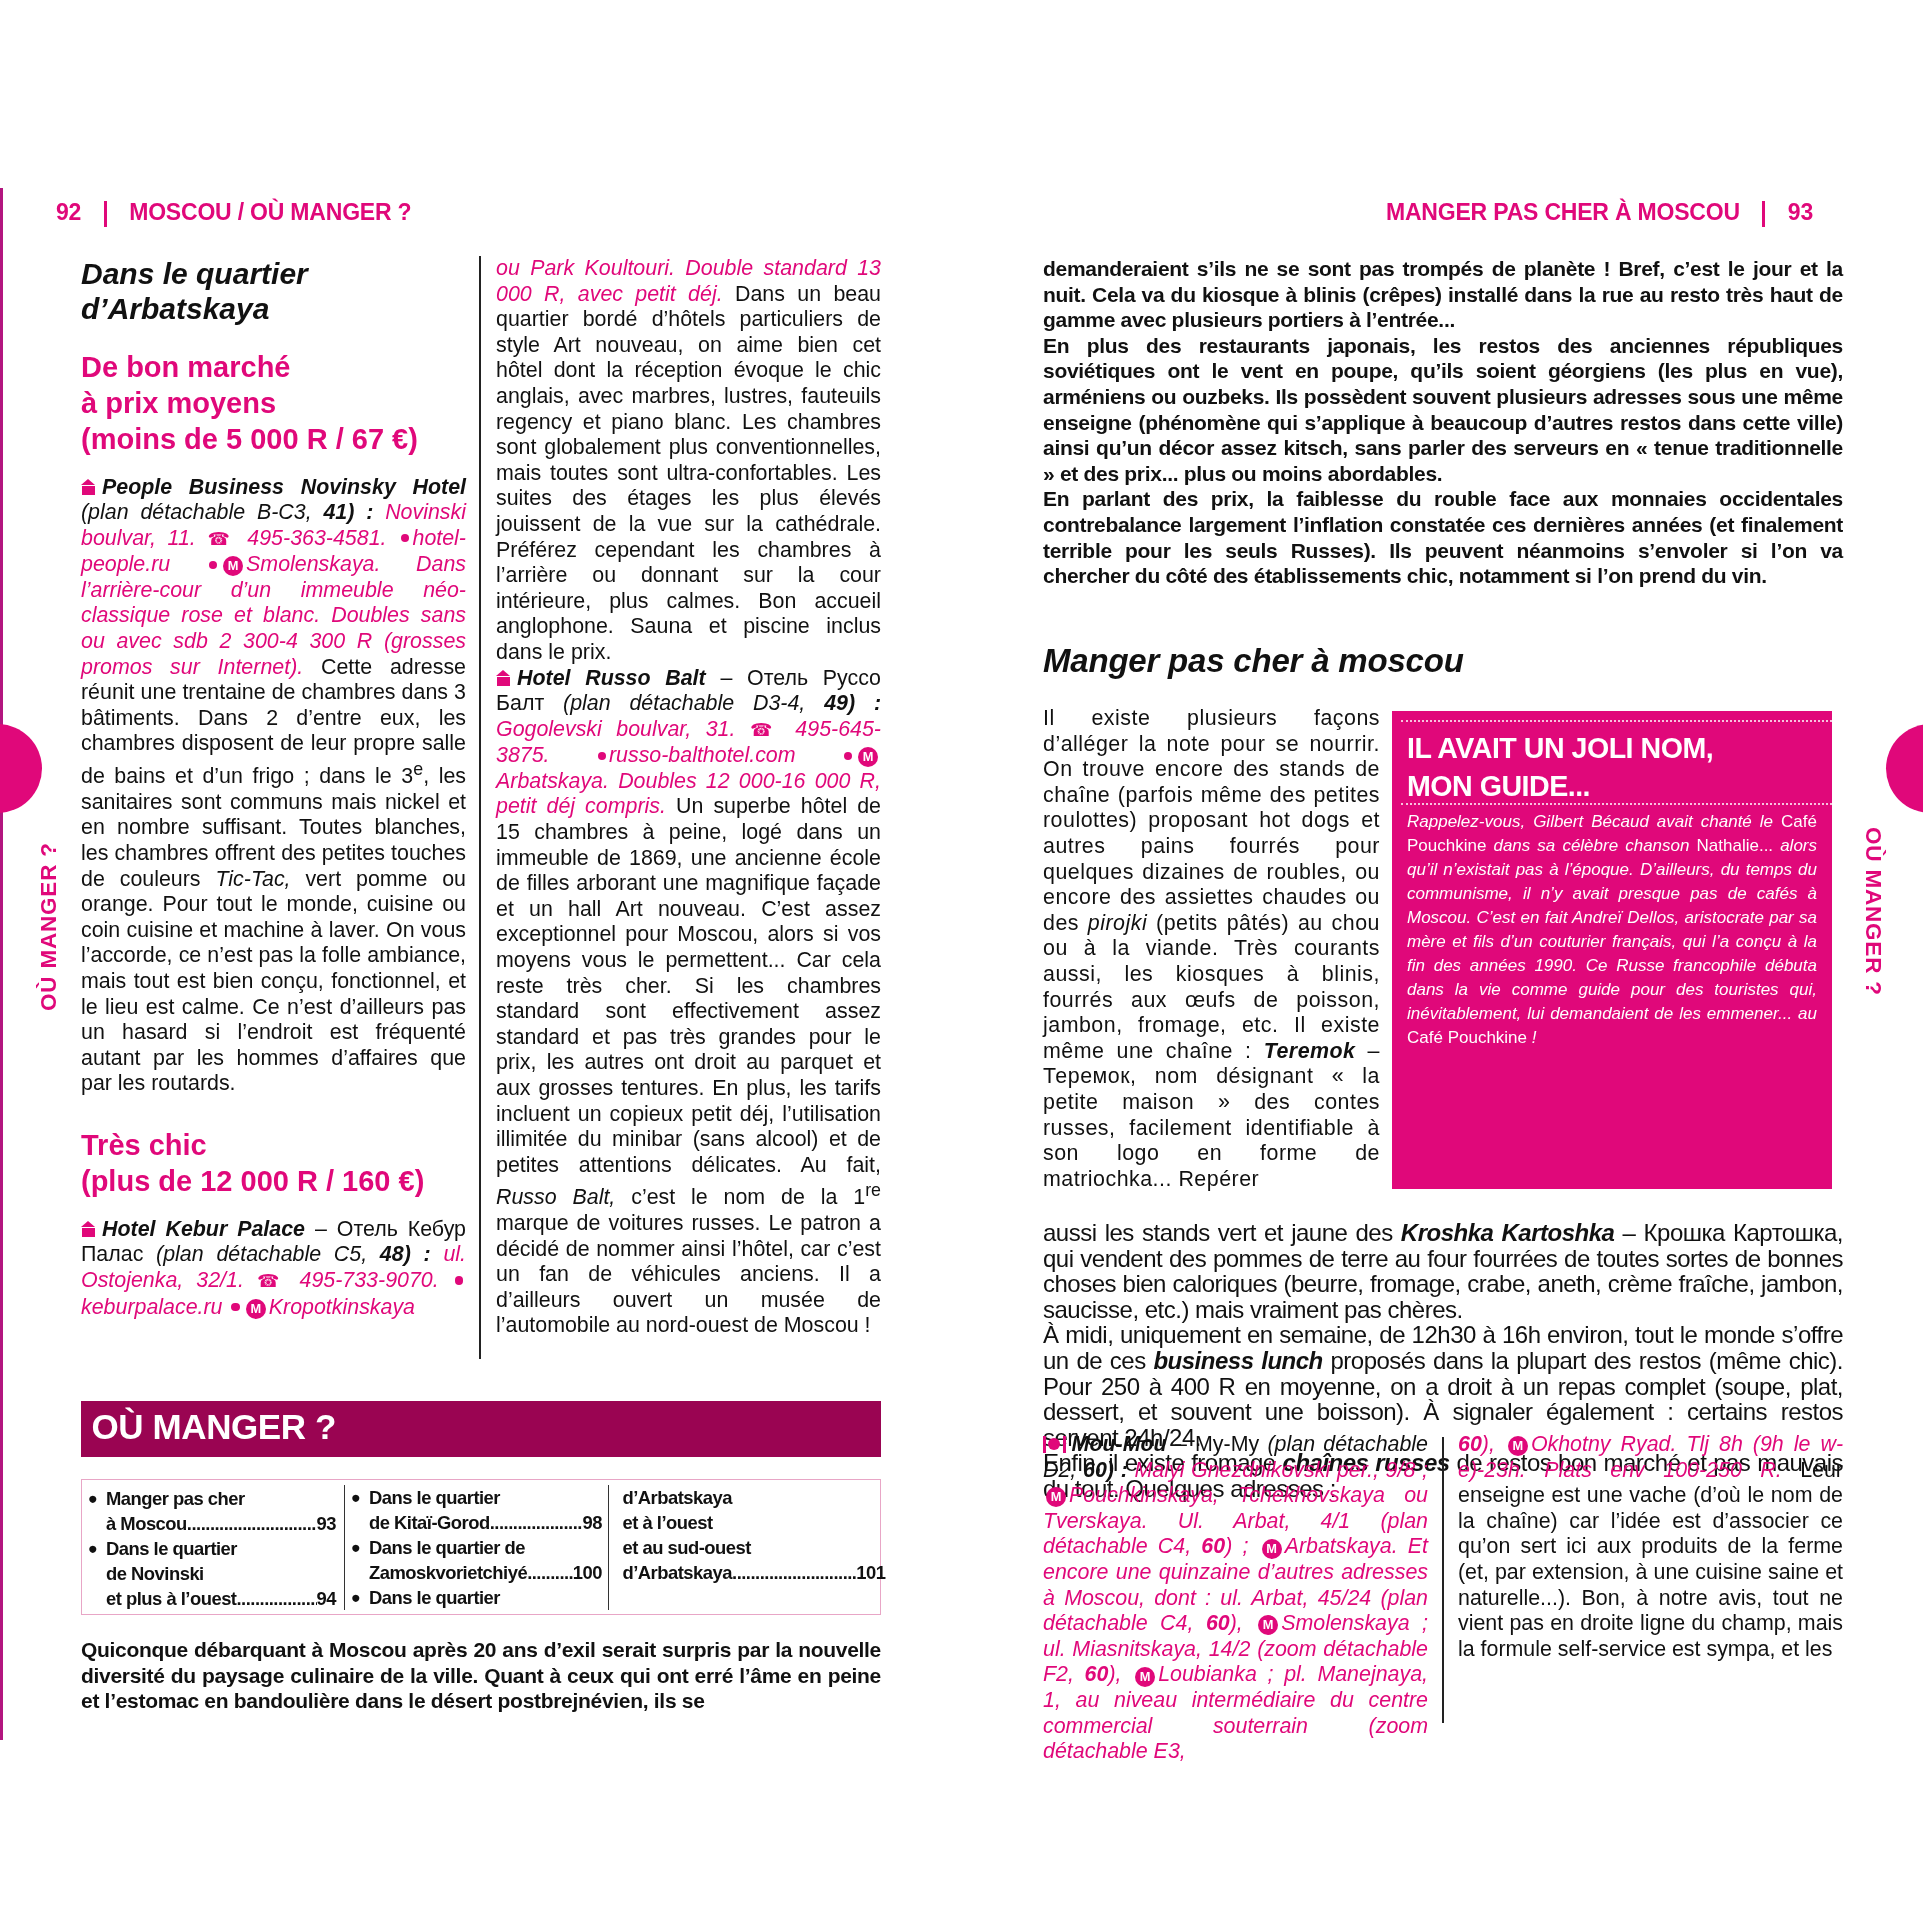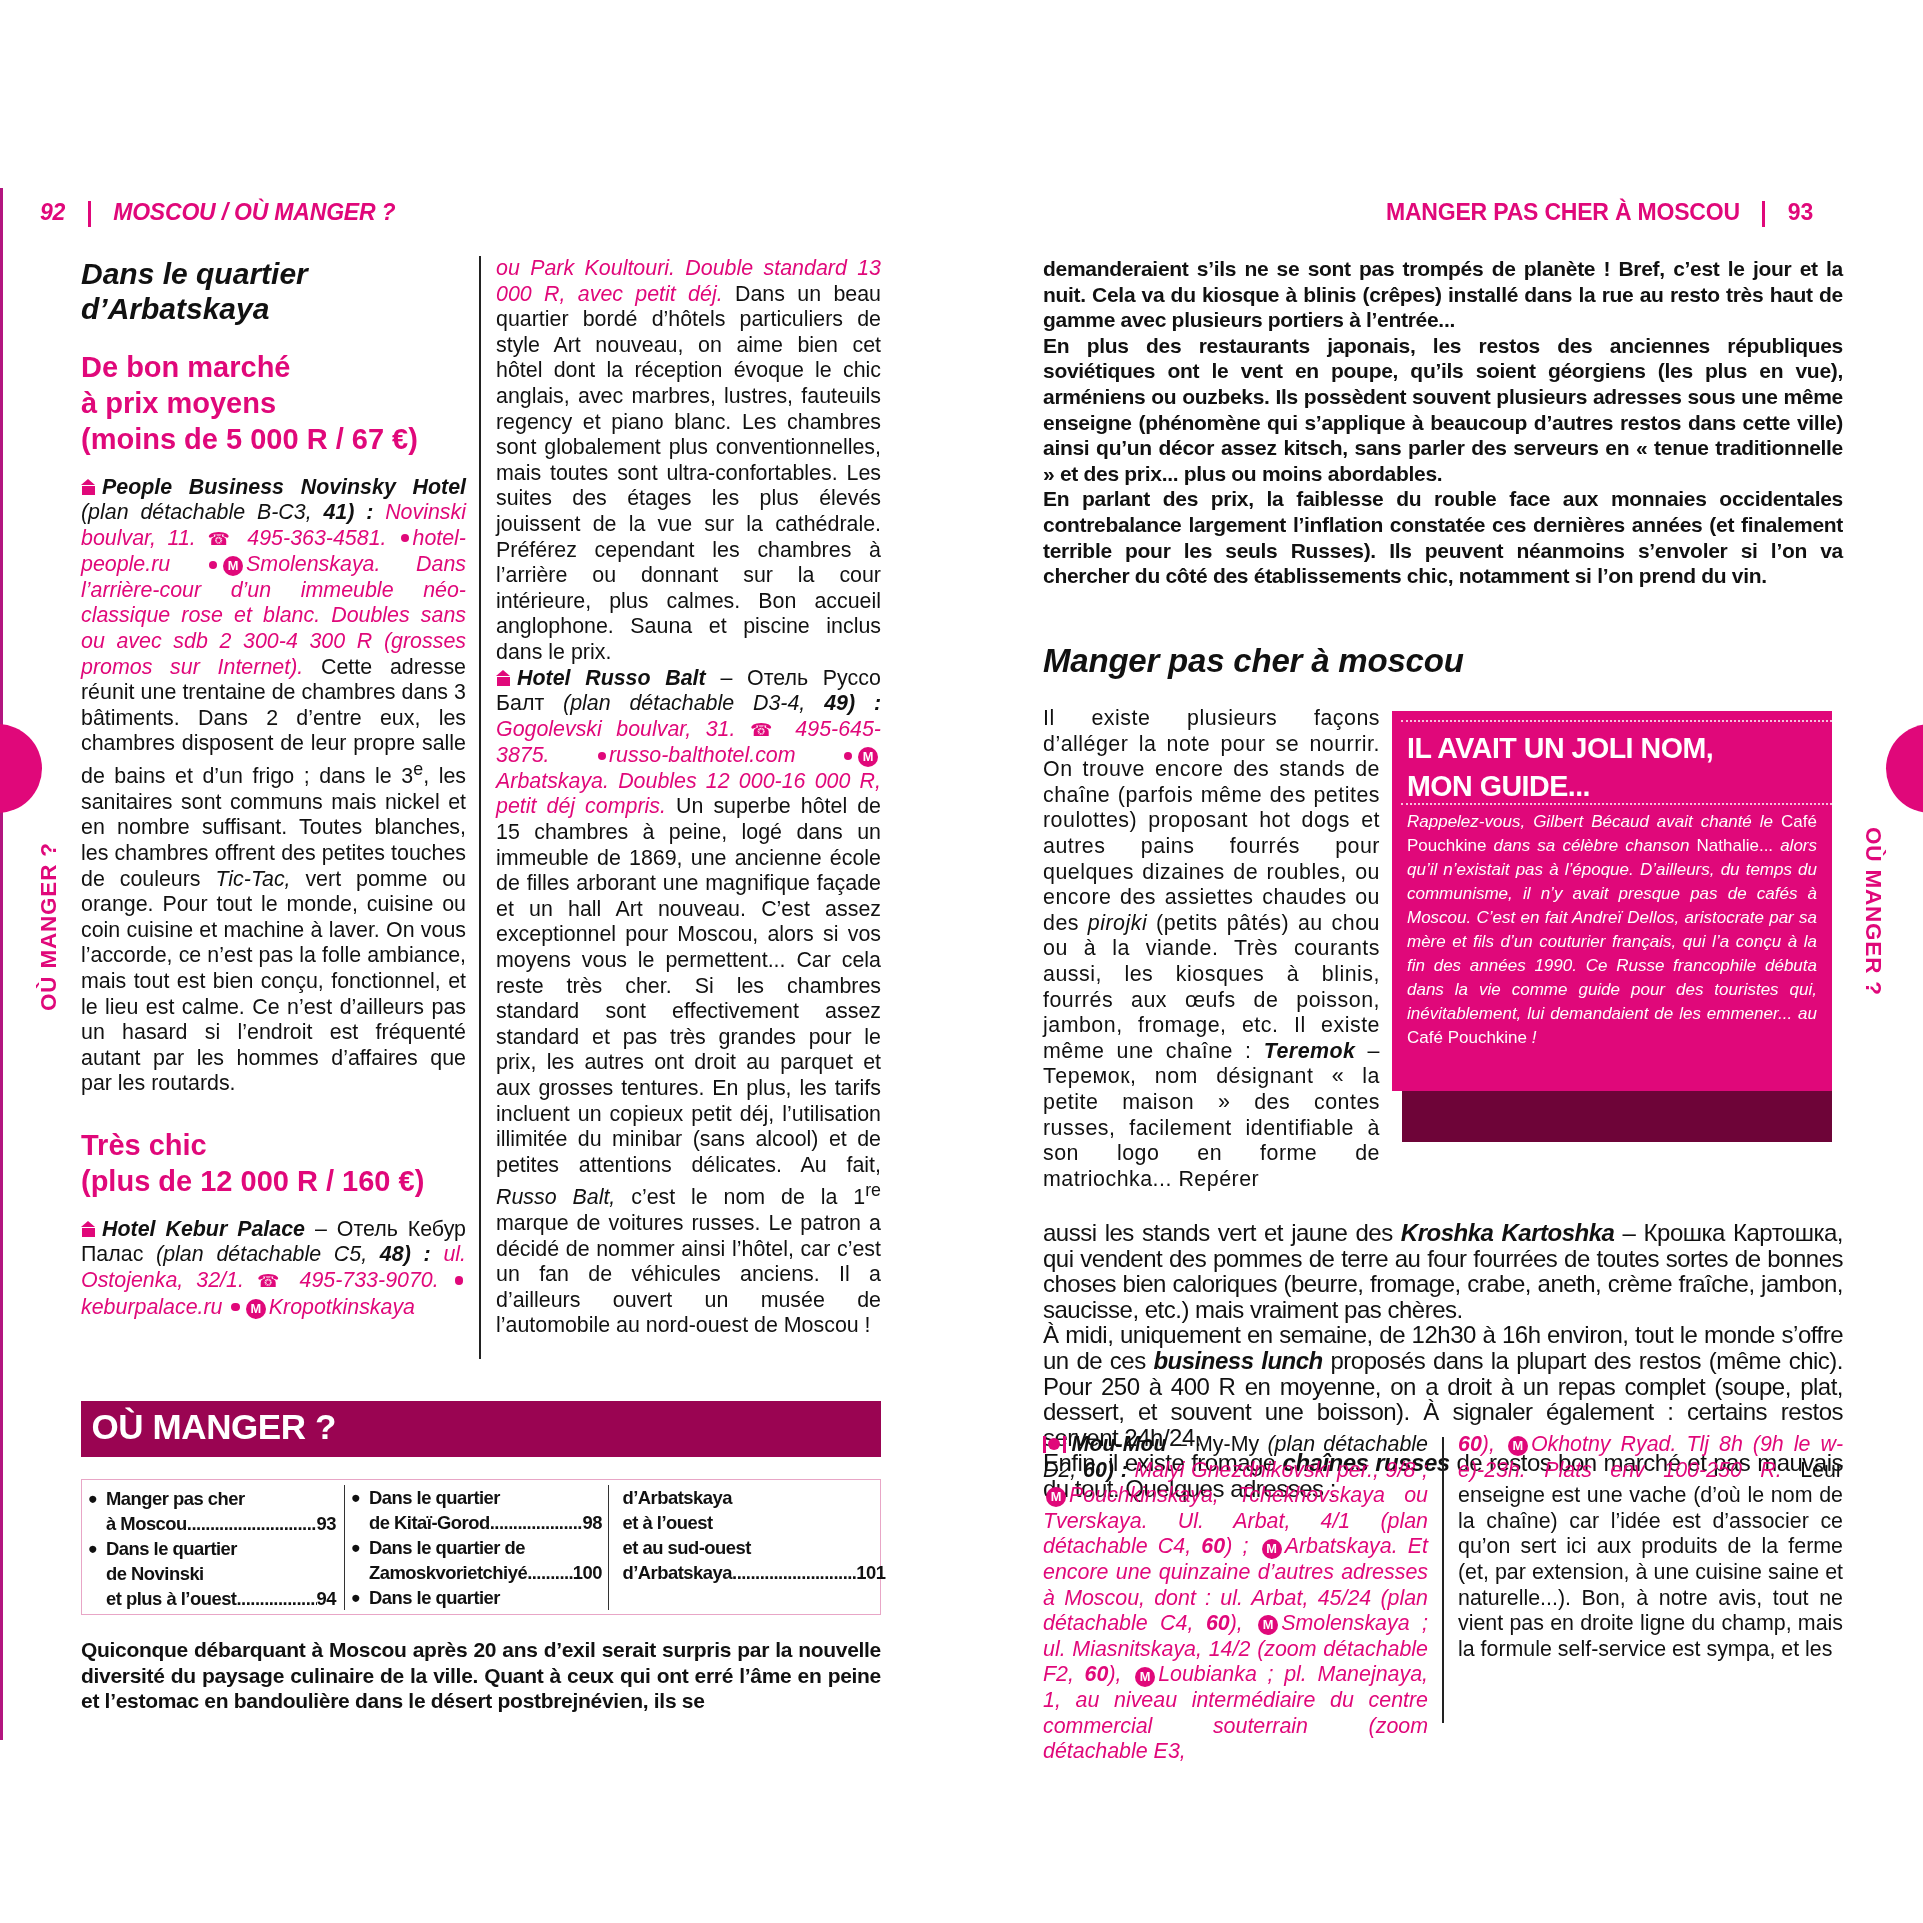--- a/index.html
+++ b/index.html
@@ -56,39 +56,39 @@
 
   .intro { left:81px; top:1637px; width:800px; font-weight:bold; font-size:21px; line-height:25.6px; text-align:justify; letter-spacing:-0.3px; }
 
   .right-intro { left:1043px; top:256px; width:800px; font-weight:bold; font-size:21px; line-height:25.6px; text-align:justify; letter-spacing:-0.3px; }
   .right-intro p { margin:0; }
   h2.section { left:1043px; top:642px; margin:0; font-style:italic; font-weight:900; font-size:33px; letter-spacing:-0.2px; color:#111; }
   .cheap-col { left:1043px; top:706px; width:337px; font-size:21.4px; line-height:25.6px; text-align:justify; letter-spacing:0.5px; }
   .cheap-col p { margin:0; }
 
   .box-shadow { left:1402px; top:721px; width:430px; height:421px; background:#6e0438; }
-  .box { left:1392px; top:711px; width:440px; height:380px; background:#e0087a; color:#fff; }
+  .box { left:1392px; top:711px; width:440px; height:478px; background:#e0087a; color:#fff; }
   .box .rule { position:absolute; left:9px; right:0; height:0; border-top:2.3px dotted #f7c3de; }
   .box h4 { position:absolute; left:15px; top:18px; margin:0; font-weight:bold; font-size:28.6px; line-height:38px; letter-spacing:-0.5px; color:#fff; }
   .box .body { position:absolute; left:15px; top:99px; width:410px; font-style:italic; font-size:17px; line-height:24px; text-align:justify; }
   .box .body .up { font-style:normal; }
 
   .wide-para { left:1043px; top:1220px; width:800px; font-size:24px; line-height:25.6px; text-align:justify; letter-spacing:-0.5px; }
   .wide-para p { margin:0; }
 
   .r-col-1 { left:1043px; top:1432px; width:385px; font-size:21.4px; line-height:25.6px; text-align:justify; }
   .r-col-2 { left:1458px; top:1432px; width:385px; font-size:21.4px; line-height:25.6px; text-align:justify; }
   .r-divider { left:1442px; top:1437px; width:1.5px; height:286px; background:#222; }
 </style>
 </head>
 <body>
 
 <div class="abs page-edge-left"></div>
 
-<div class="abs running-head" style="left:40px;font-style:italic;">
+<div class="abs running-head" style="left:56px;">
   <span>92</span><span class="bar"></span><span>MOSCOU / OÙ MANGER ?</span>
 </div>
 
 <div class="abs tab-circle-left"></div>
 <div class="abs tab-label-left">
     <span>OÙ MANGER ?</span>
   </div>
 
 <div class="abs col-divider"></div>
 

